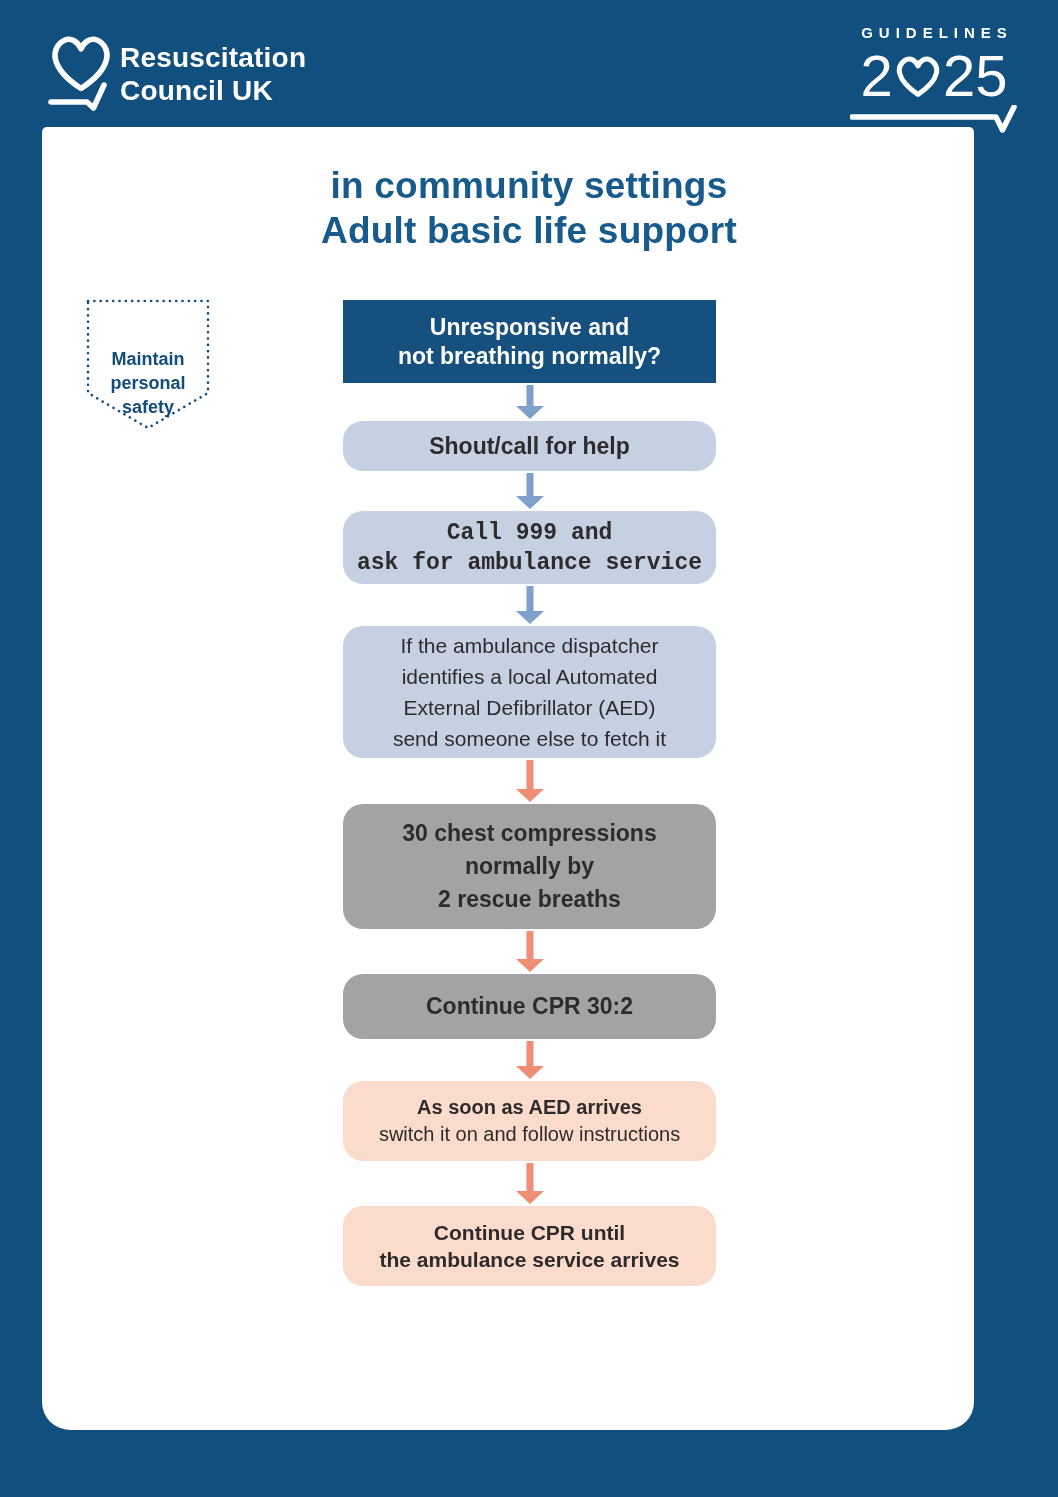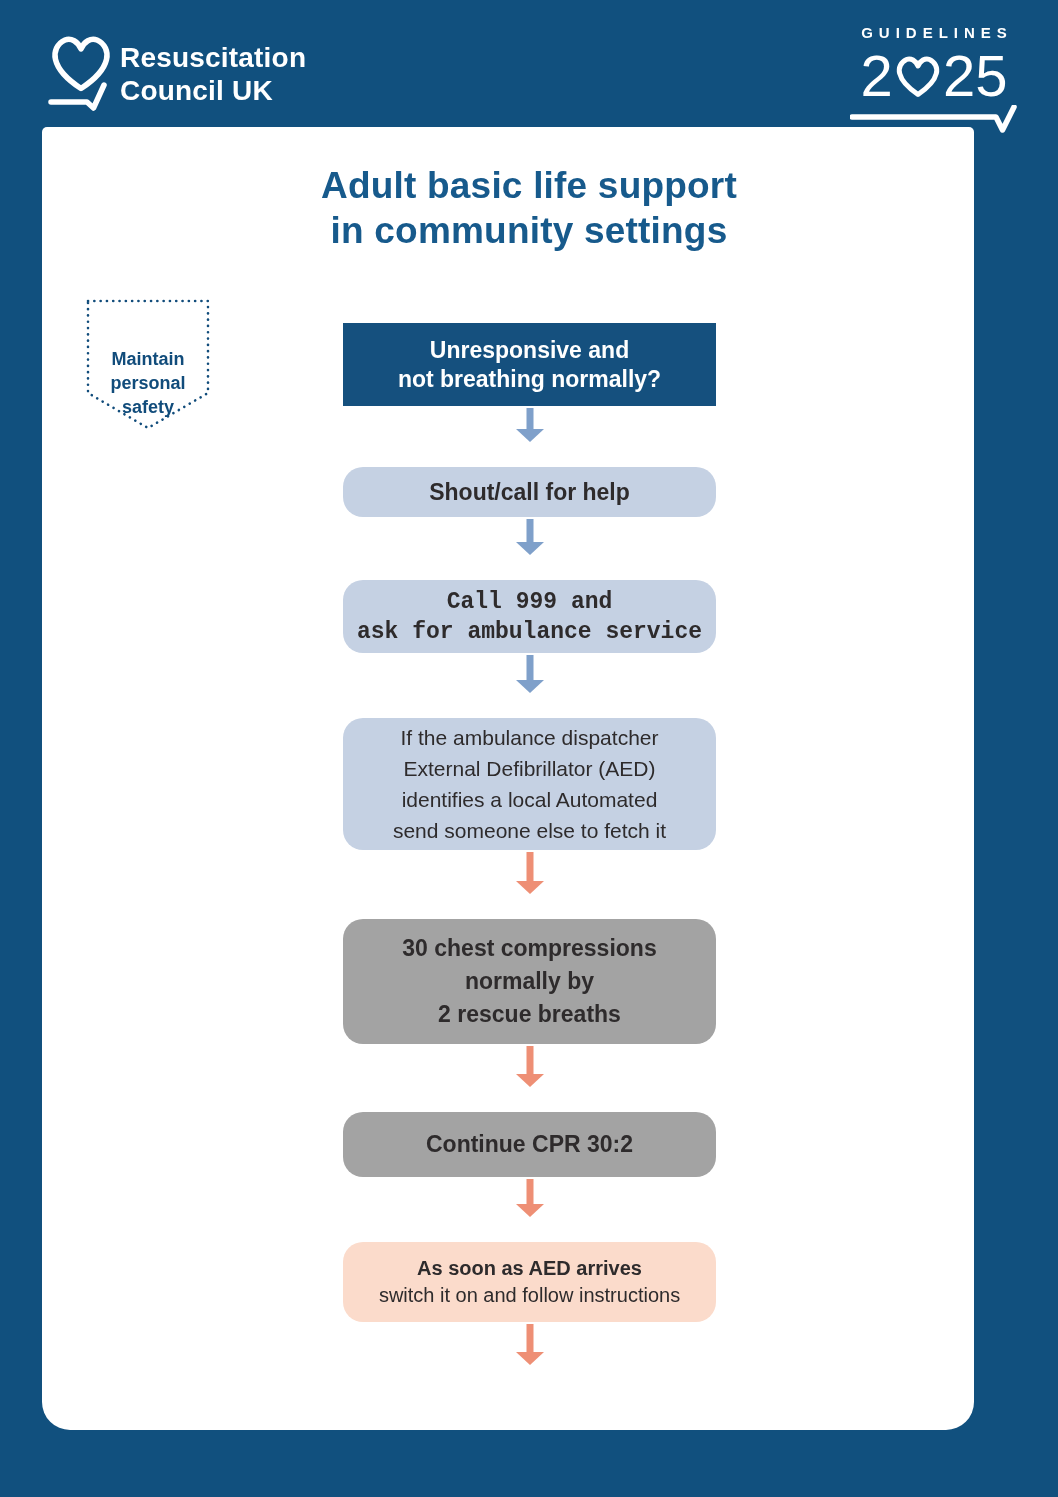--- a/index.html
+++ b/index.html
@@ -29,21 +29,21 @@
 
   
   .pennant { position:absolute; left:85px; top:298px; width:126px; height:134px; }
   .pennant svg { position:absolute; left:0; top:0; }
   .pennant-text { position:absolute; left:0; top:24px; width:126px; text-align:center;
                   color:#114C7B; font-size:18px; font-weight:bold; line-height:24px;margin-top:25px; }
 
   
   .flow { position:absolute; left:343px; top:300px; width:373px; display:flex; flex-direction:column; align-items:center; }
   .box { width:100%; display:flex; flex-direction:column; justify-content:center; align-items:center;
-         text-align:center; border-radius:20px;margin-top:23px; }
+         text-align:center; border-radius:20px; }
   .box--navy   { background:#15507E; border-radius:0; }
   .box--blue   { background:#C5D1E3; }
   .box--salmon { background:#a3a3a3; }
   .box--peach  { background:#FBDBCB; }
   .ln      { color:#2E2B2C; font-size:23px; font-weight:bold; line-height:29px; }
   .ln--reg { font-weight:normal; }
   .box--navy .ln { color:#ffffff; }
   .s1 { height:83px; }
   .s2 { height:50px; }
   .s3 { height:73px;font-family:Liberation Mono, monospace; }  .s3 .ln { line-height:30px; }
@@ -94,22 +94,22 @@
         <path d="M24 11 C26.2 5.5 31.2 2.8 35.5 4.5 C41.2 7 43.8 13 42.3 18.5 C40.5 26 33.5 33 24 39.5 C14.5 33 7.5 26 5.7 18.5 C4.2 13 6.8 7 12.5 4.5 C16.8 2.8 21.8 5.5 24 11 Z" fill="none" stroke="#ffffff" stroke-width="5" stroke-linejoin="round"></path>
       </svg>
       <span class="year-digit">25</span>
     </div>
     <svg class="tick-underline" width="168" height="34" viewBox="0 0 168 34">
       <path d="M2 12 H146 L152.5 25 L164 2" fill="none" stroke="#ffffff" stroke-width="5.5" stroke-linejoin="round" stroke-linecap="round"></path>
     </svg>
   </div>
 
   <div class="title">
+    <div>in community settings</div>
     <div>Adult basic life support</div>
-    <div>in community settings</div>
   </div>
 
   <div class="pennant">
     <svg width="126" height="134" viewBox="0 0 126 134">
       <path d="M3 3 H123 V95 L63 130 L3 95 Z" fill="#ffffff" stroke="#114C7B" stroke-width="2.6" stroke-dasharray="0.1 6.2" stroke-linecap="round" stroke-linejoin="round"></path>
     </svg>
     <div class="pennant-text">
       <div>Maintain</div>
       <div>personal</div>
       <div>safety</div>
@@ -133,22 +133,22 @@
 
     <div class="box box--blue s3">
       <div class="ln">Call 999 and</div>
       <div class="ln">ask for ambulance service</div>
     </div>
 
     <div class="arrow arrow--blue g42"></div>
 
     <div class="box box--blue s4">
       <div class="ln ln--reg">If the ambulance dispatcher</div>
+      <div class="ln ln--reg">identifies a local Automated</div>
       <div class="ln ln--reg">External Defibrillator (AED)</div>
-      <div class="ln ln--reg">identifies a local Automated</div>
       <div class="ln ln--reg">send someone else to fetch it</div>
     </div>
 
     <div class="arrow arrow--salmon g46"></div>
 
     <div class="box box--salmon s5">
       <div class="ln">30 chest compressions</div>
       <div class="ln">normally by</div>
       <div class="ln">2 rescue breaths</div>
     </div>
@@ -161,15 +161,19 @@
 
     <div class="arrow arrow--salmon g42"></div>
 
     <div class="box box--peach s7">
       <div class="ln">As soon as AED arrives</div>
       <div class="ln ln--reg">switch it on and follow instructions</div>
     </div>
 
     <div class="arrow arrow--salmon g45"></div>
 
+    <div class="box box--peach s8">
+      <div class="ln">Continue CPR until</div>
+      <div class="ln">the ambulance service arrives</div>
+    </div>
 
   </div>
 </div>
 
 </body></html>

